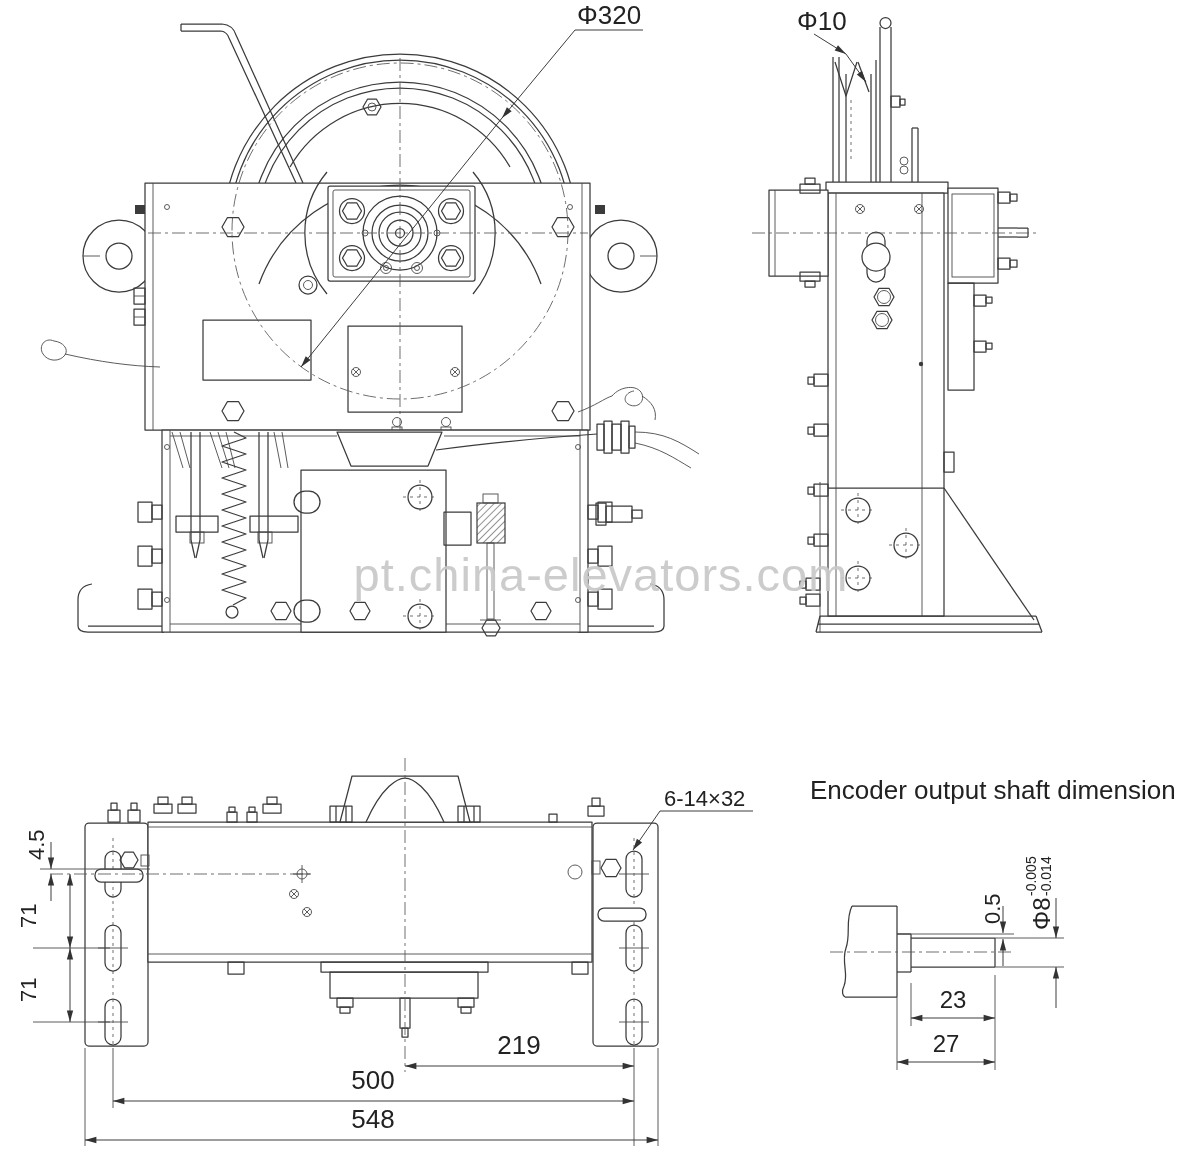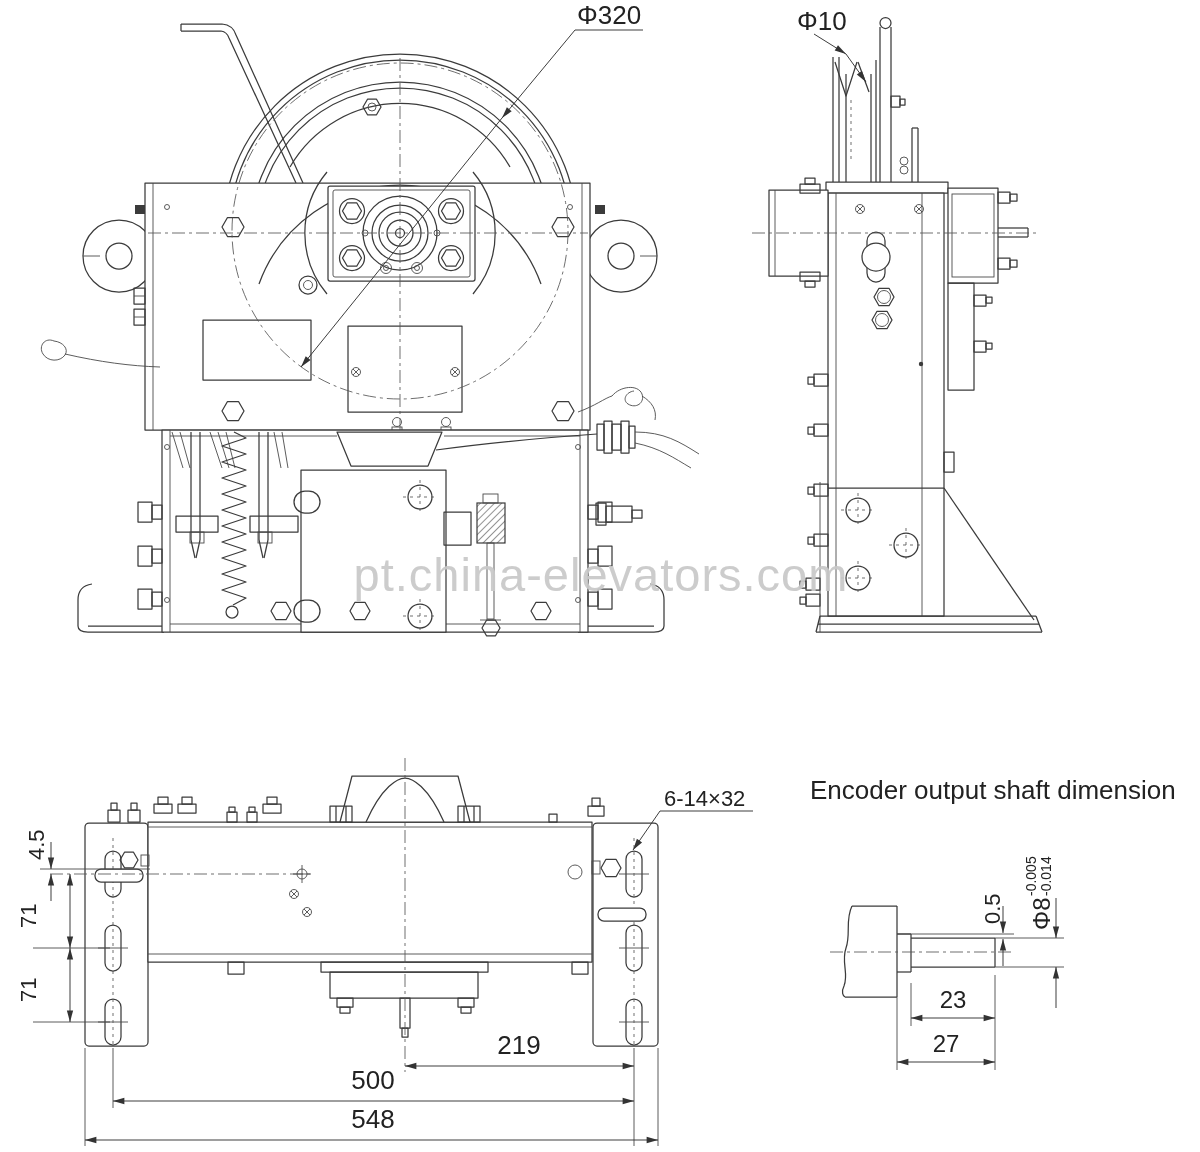--- a/index.html
+++ b/index.html
@@ -1,16 +1,16 @@
 <!DOCTYPE html>
 <html><head>
 <meta charset="utf-8">
 <style>
   html,body{margin:0;padding:0;background:#fff;}
-  .canvas{position:relative;width:1200px;height:1152px;background:#ffffff;overflow:hidden;}
+  .canvas{position:relative;width:1200px;height:1152px;background:#ffffff;overflow:hidden;border-radius:19px;}
   svg{display:block;}
   .l{fill:none;stroke:#3b3b3b;stroke-width:1.25;stroke-linejoin:round;}
   .t{fill:none;stroke:#4a4a4a;stroke-width:0.9;}
   .w{fill:#ffffff;stroke:#3b3b3b;stroke-width:1.25;stroke-linejoin:round;}
   .c{fill:none;stroke:#555;stroke-width:0.85;stroke-dasharray:13 4 3 4;}
   .dsh{fill:none;stroke:#555;stroke-width:0.85;stroke-dasharray:3 4;}
   .d{fill:none;stroke:#333;stroke-width:0.95;}
   .dk{fill:#3b3b3b;stroke:none;}
   text{font-family:"Liberation Sans",sans-serif;fill:#222;}
   .dim{font-size:26px;}

